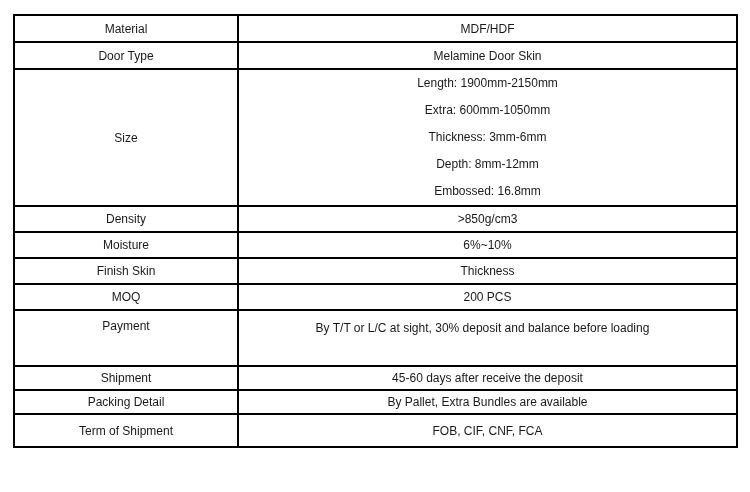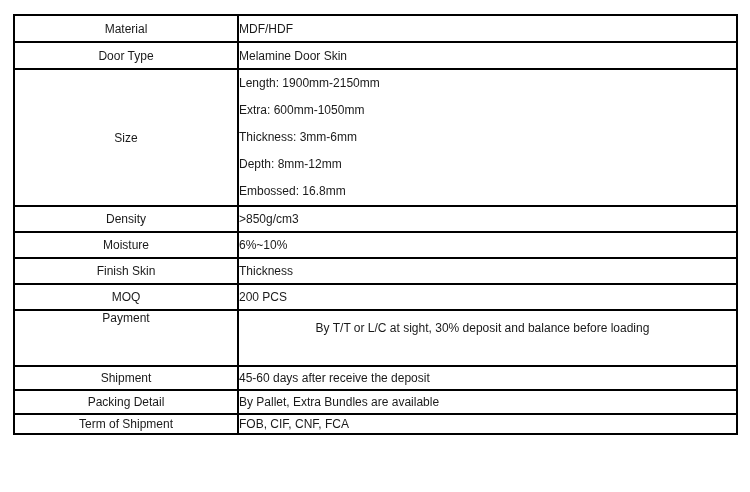--- a/index.html
+++ b/index.html
@@ -23,36 +23,36 @@
     font-size: 12px;
     color: #1a1a1a;
     padding: 0;
     overflow: hidden;
   }
   td.label-cell {
     width: 222px;
     text-align: center;
   }
   td.value-cell {
-    text-align: left;
+    text-align: center;
   }
   tr.h27  { height: 27px; }
   tr.h136 { height: 136px; }
   tr.h26  { height: 26px; }
   tr.h56  { height: 56px; }
   tr.h28  { height: 24px; }
-  tr.h33  { height: 20px; }
+  tr.h33  { height: 33px; }
   .size-line {
     line-height: 27px;
   }
   tr.payment-row td {
     vertical-align: top;
   }
   tr.payment-row td.label-cell {
-    padding-top: 0;
+    padding-top: 8px;
   }
   tr.payment-row td.value-cell {
     text-align: center;
     padding: 4px 24px 0 14px;
     line-height: 27px;
   }
 </style>
 </head>
 <body>
 

